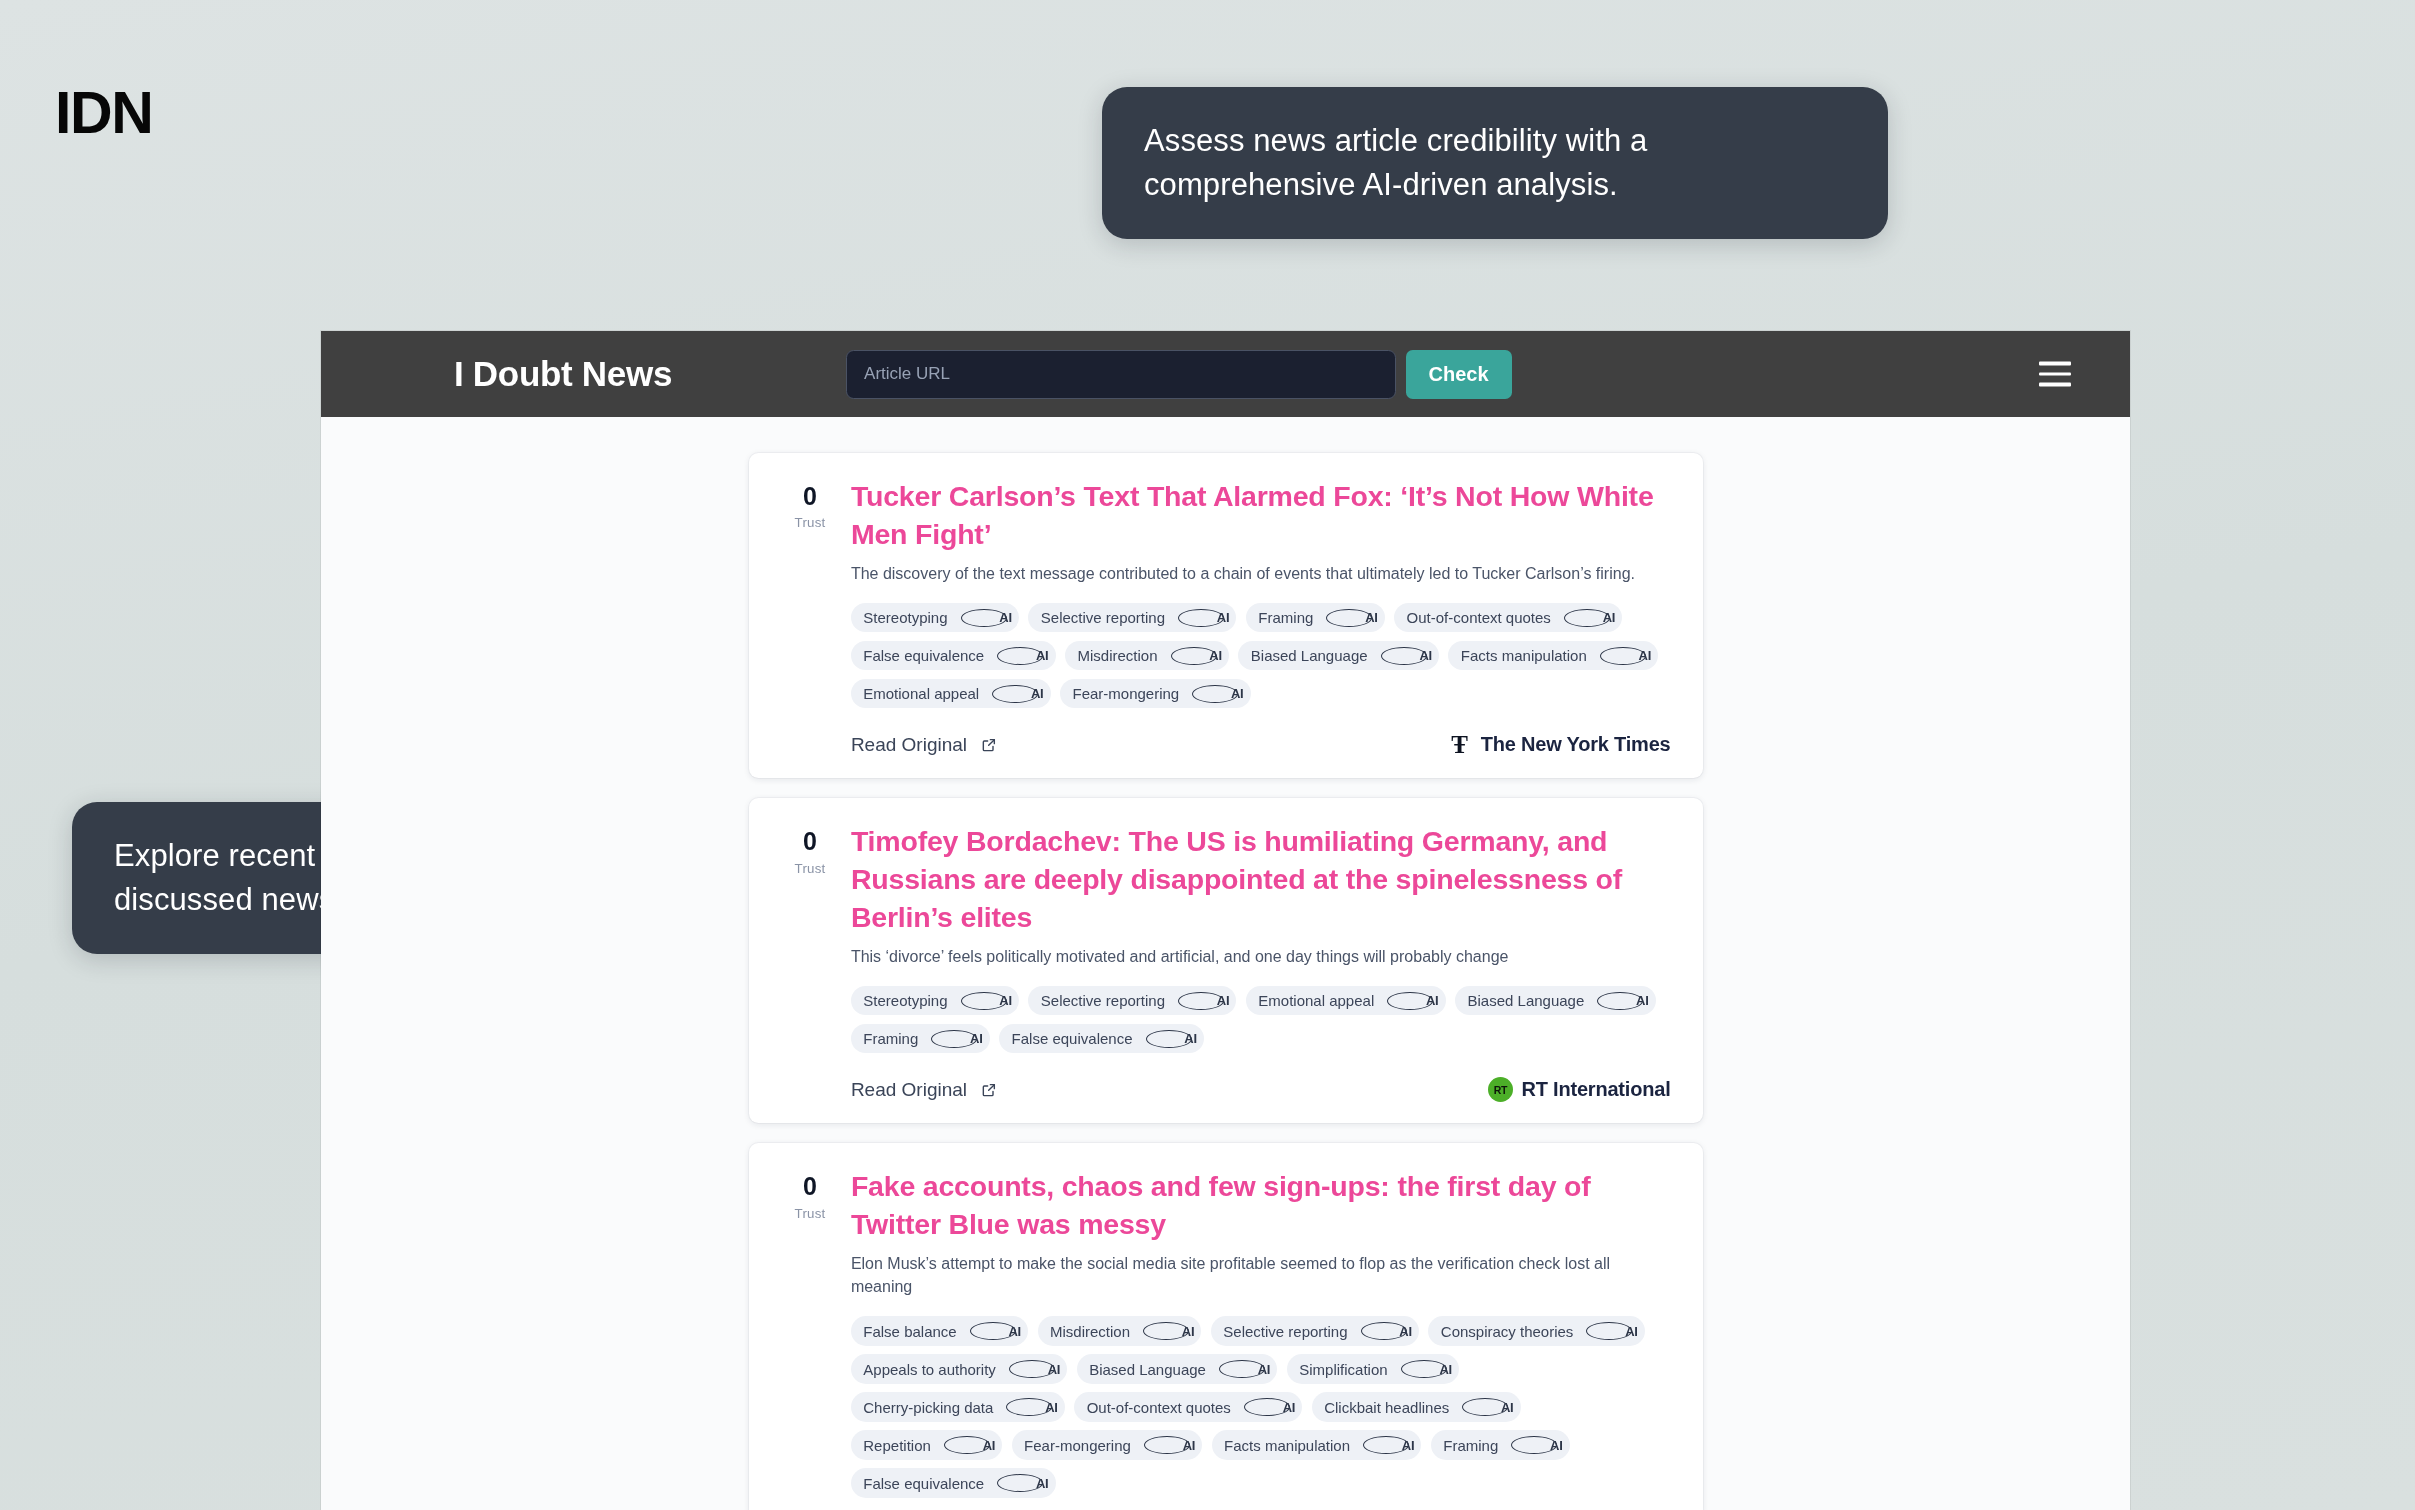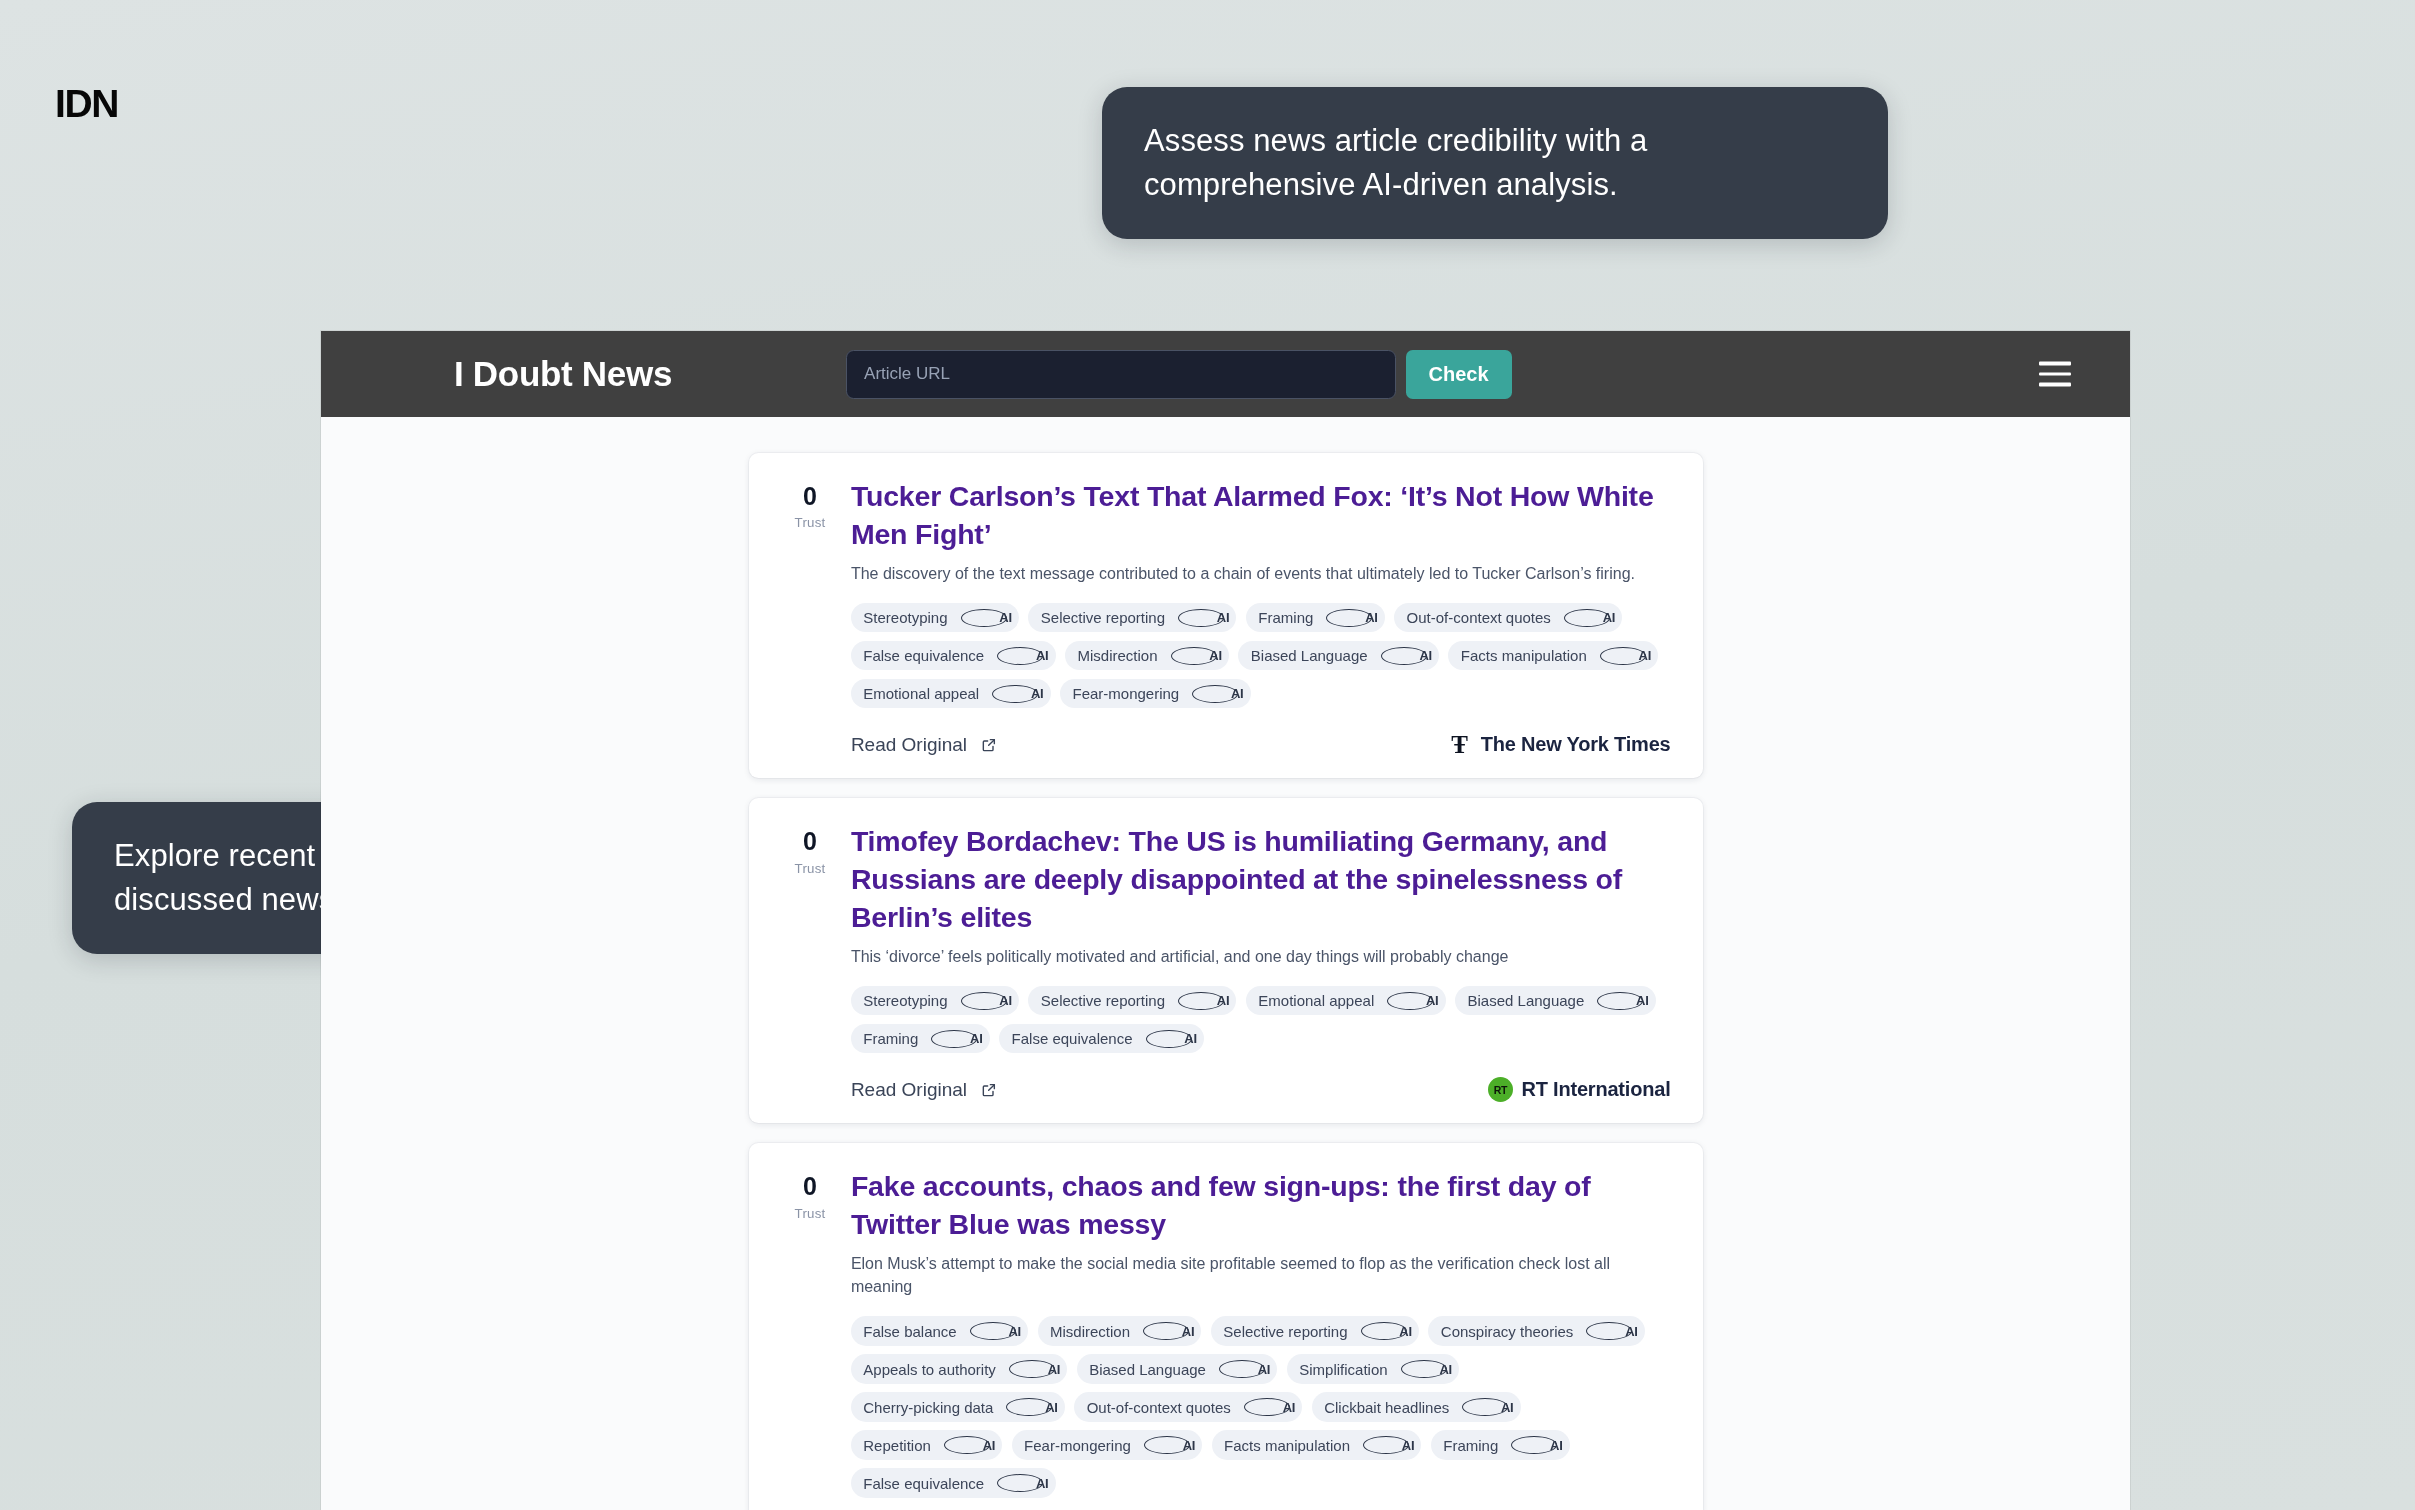--- a/index.html
+++ b/index.html
@@ -15,21 +15,21 @@
     width: 2416px;
     height: 1510px;
     background: linear-gradient(170deg, #dde3e3 0%, #d6dedd 50%, #d9e0df 100%);
   }
 
   
   .brand-mark {
     position: absolute;
     left: 55px;
     top: 84px;
-    font-size: 39px;
+    font-size: 59px;
     font-weight: 700;
     letter-spacing: -1.4px;
     color: #070707;
     line-height: 1;
   }
 
   
   .callout {
     position: absolute;
     background: #353d49;
@@ -156,21 +156,21 @@
     margin-top: 6.7px;
     font-size: 13.3px;
     color: #8a93a6;
     letter-spacing: 0.2px;
   }
   .card-body { flex: 1 1 auto; padding-left: 11.4px; min-width: 0; }
   .card-title {
     font-size: 28.5px;
     font-weight: 700;
     line-height: 1.32;
-    color: #4c1d95;
+    color: #ec4899;
     letter-spacing: -0.2px;
   }
   .card-desc {
     margin-top: 8.6px;
     font-size: 16px;
     line-height: 1.45;
     color: #4a5468;
   }
   .tag-row {
     margin-top: 18px;

